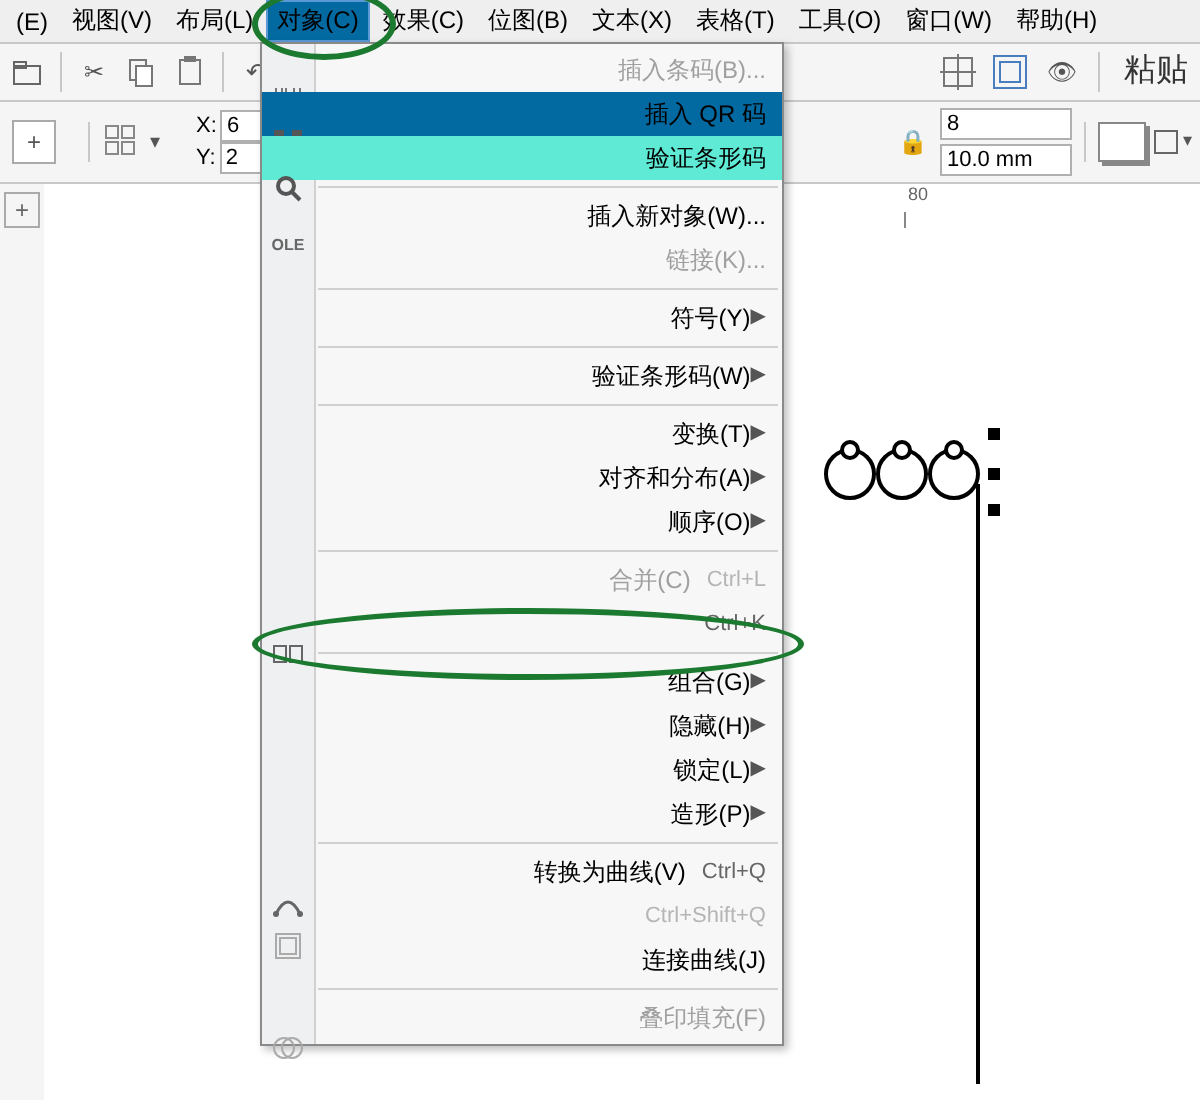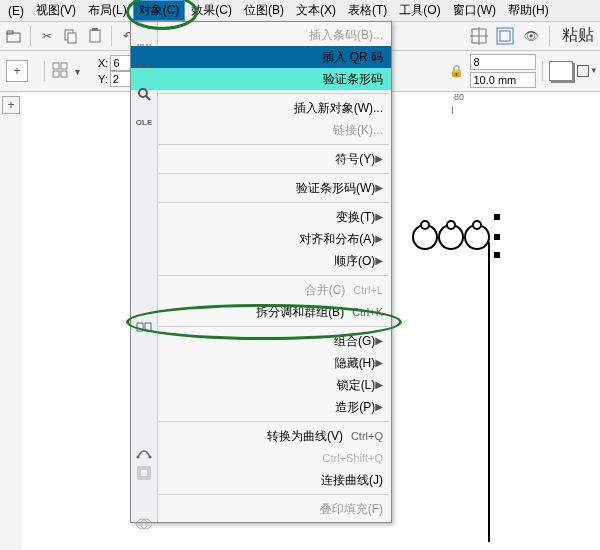--- a/index.html
+++ b/index.html
@@ -392,21 +392,20 @@
       <span>合并(C)</span>
       <span class="shortcut">Ctrl+L</span>
     </div>
     <div class="dd-item">
       <div class="dd-icon">
         <svg width="16" height="16">
           <rect x="1" y="4" width="6" height="8" fill="none" stroke="#666"></rect>
           <rect x="9" y="4" width="6" height="8" fill="none" stroke="#666"></rect>
         </svg>
       </div>
-      <span>拆分调和群组(B)</span>
       <span class="shortcut">Ctrl+K</span>
     </div>
     <div class="dd-sep"></div>
     <div class="dd-item">
       <span>组合(G)</span>
       <span class="arrow">▶</span>
     </div>
     <div class="dd-item">
       <span>隐藏(H)</span>
       <span class="arrow">▶</span>

